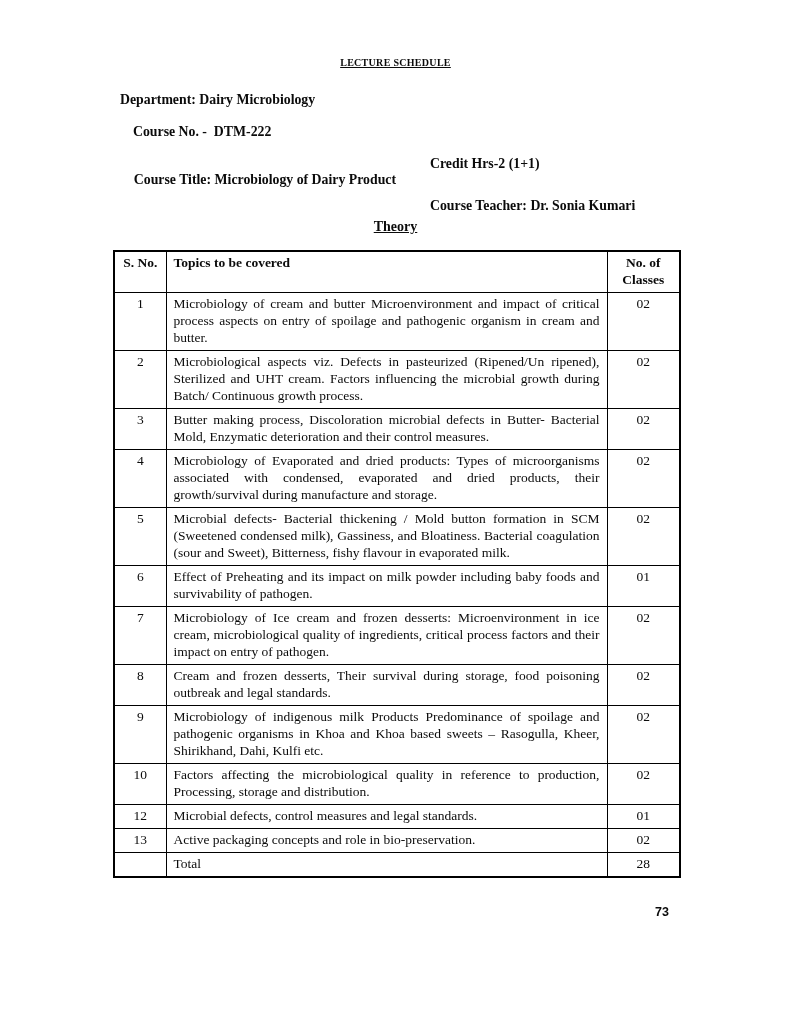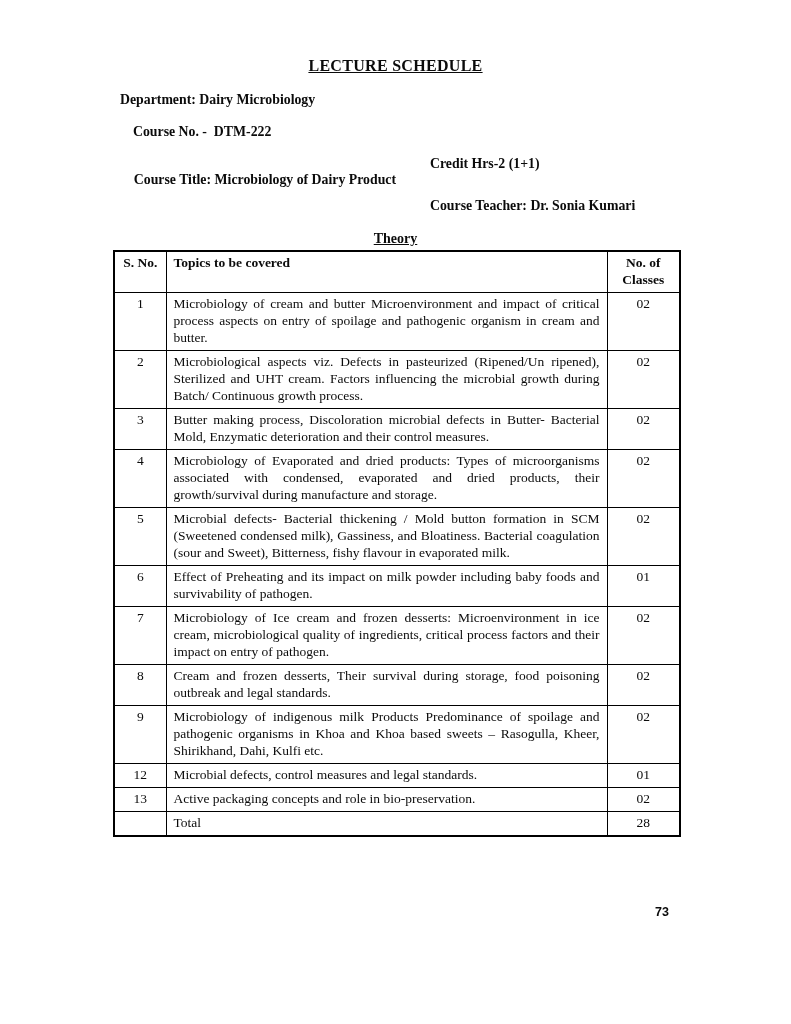--- a/index.html
+++ b/index.html
@@ -10,41 +10,41 @@
     background: #ffffff;
     font-family: "Liberation Serif", "DejaVu Serif", serif;
     color: #0b0b0b;
     overflow: hidden;
   }
   .doc-title {
     position: absolute;
     top: 57px; left: 0; right: 0;
     margin: 0;
     text-align: center;
-    font-size: 16px;
+    font-size: 10px;
     font-weight: bold;
     text-decoration: underline;
     letter-spacing: 0.3px;
   }
   .meta {
     position: absolute;
     margin: 0;
     font-size: 13.8px;
     font-weight: bold;
     white-space: pre-wrap;
   }
   .meta-department { top: 92px;  left: 120px; }
   .meta-courseno   { top: 124px; left: 133px; }
   .meta-titleline  { top: 156px; left: 120px; right: 60px; }
   .credit-hrs      { position: absolute; left: 310px; top: 0; font-weight: bold; }
   .meta-teacher    { top: 198px; left: 430px; }
   .section-heading {
     position: absolute;
     top: 219px; left: 0; right: 0;
-    margin: 12px;
+    margin: 0;
     text-align: center;
     font-size: 14px;
     font-weight: bold;
     text-decoration: underline;
   }
   table.schedule {
     position: absolute;
     top: 250px; left: 113px;
     width: 566px;
     border-collapse: collapse;
@@ -149,20 +149,25 @@
           <td class="sno">8</td>
           <td class="topic">Cream and frozen desserts, Their survival during storage, food poisoning outbreak and legal standards.</td>
           <td class="classes">02</td>
         </tr>
         <tr>
           <td class="sno">9</td>
           <td class="topic">Microbiology of indigenous milk Products Predominance of spoilage and pathogenic organisms in Khoa and Khoa based sweets – Rasogulla, Kheer, Shirikhand, Dahi, Kulfi etc.</td>
           <td class="classes">02</td>
         </tr>
         <tr>
+          <td class="sno">10</td>
+          <td class="topic">Factors affecting the microbiological quality in reference to production, Processing, storage and distribution.</td>
+          <td class="classes">02</td>
+        </tr>
+        <tr>
           <td class="sno">12</td>
           <td class="topic">Microbial defects, control measures and legal standards.</td>
           <td class="classes">01</td>
         </tr>
         <tr>
           <td class="sno">13</td>
           <td class="topic">Active packaging concepts and role in bio-preservation.</td>
           <td class="classes">02</td>
         </tr>
         <tr class="total-row">

